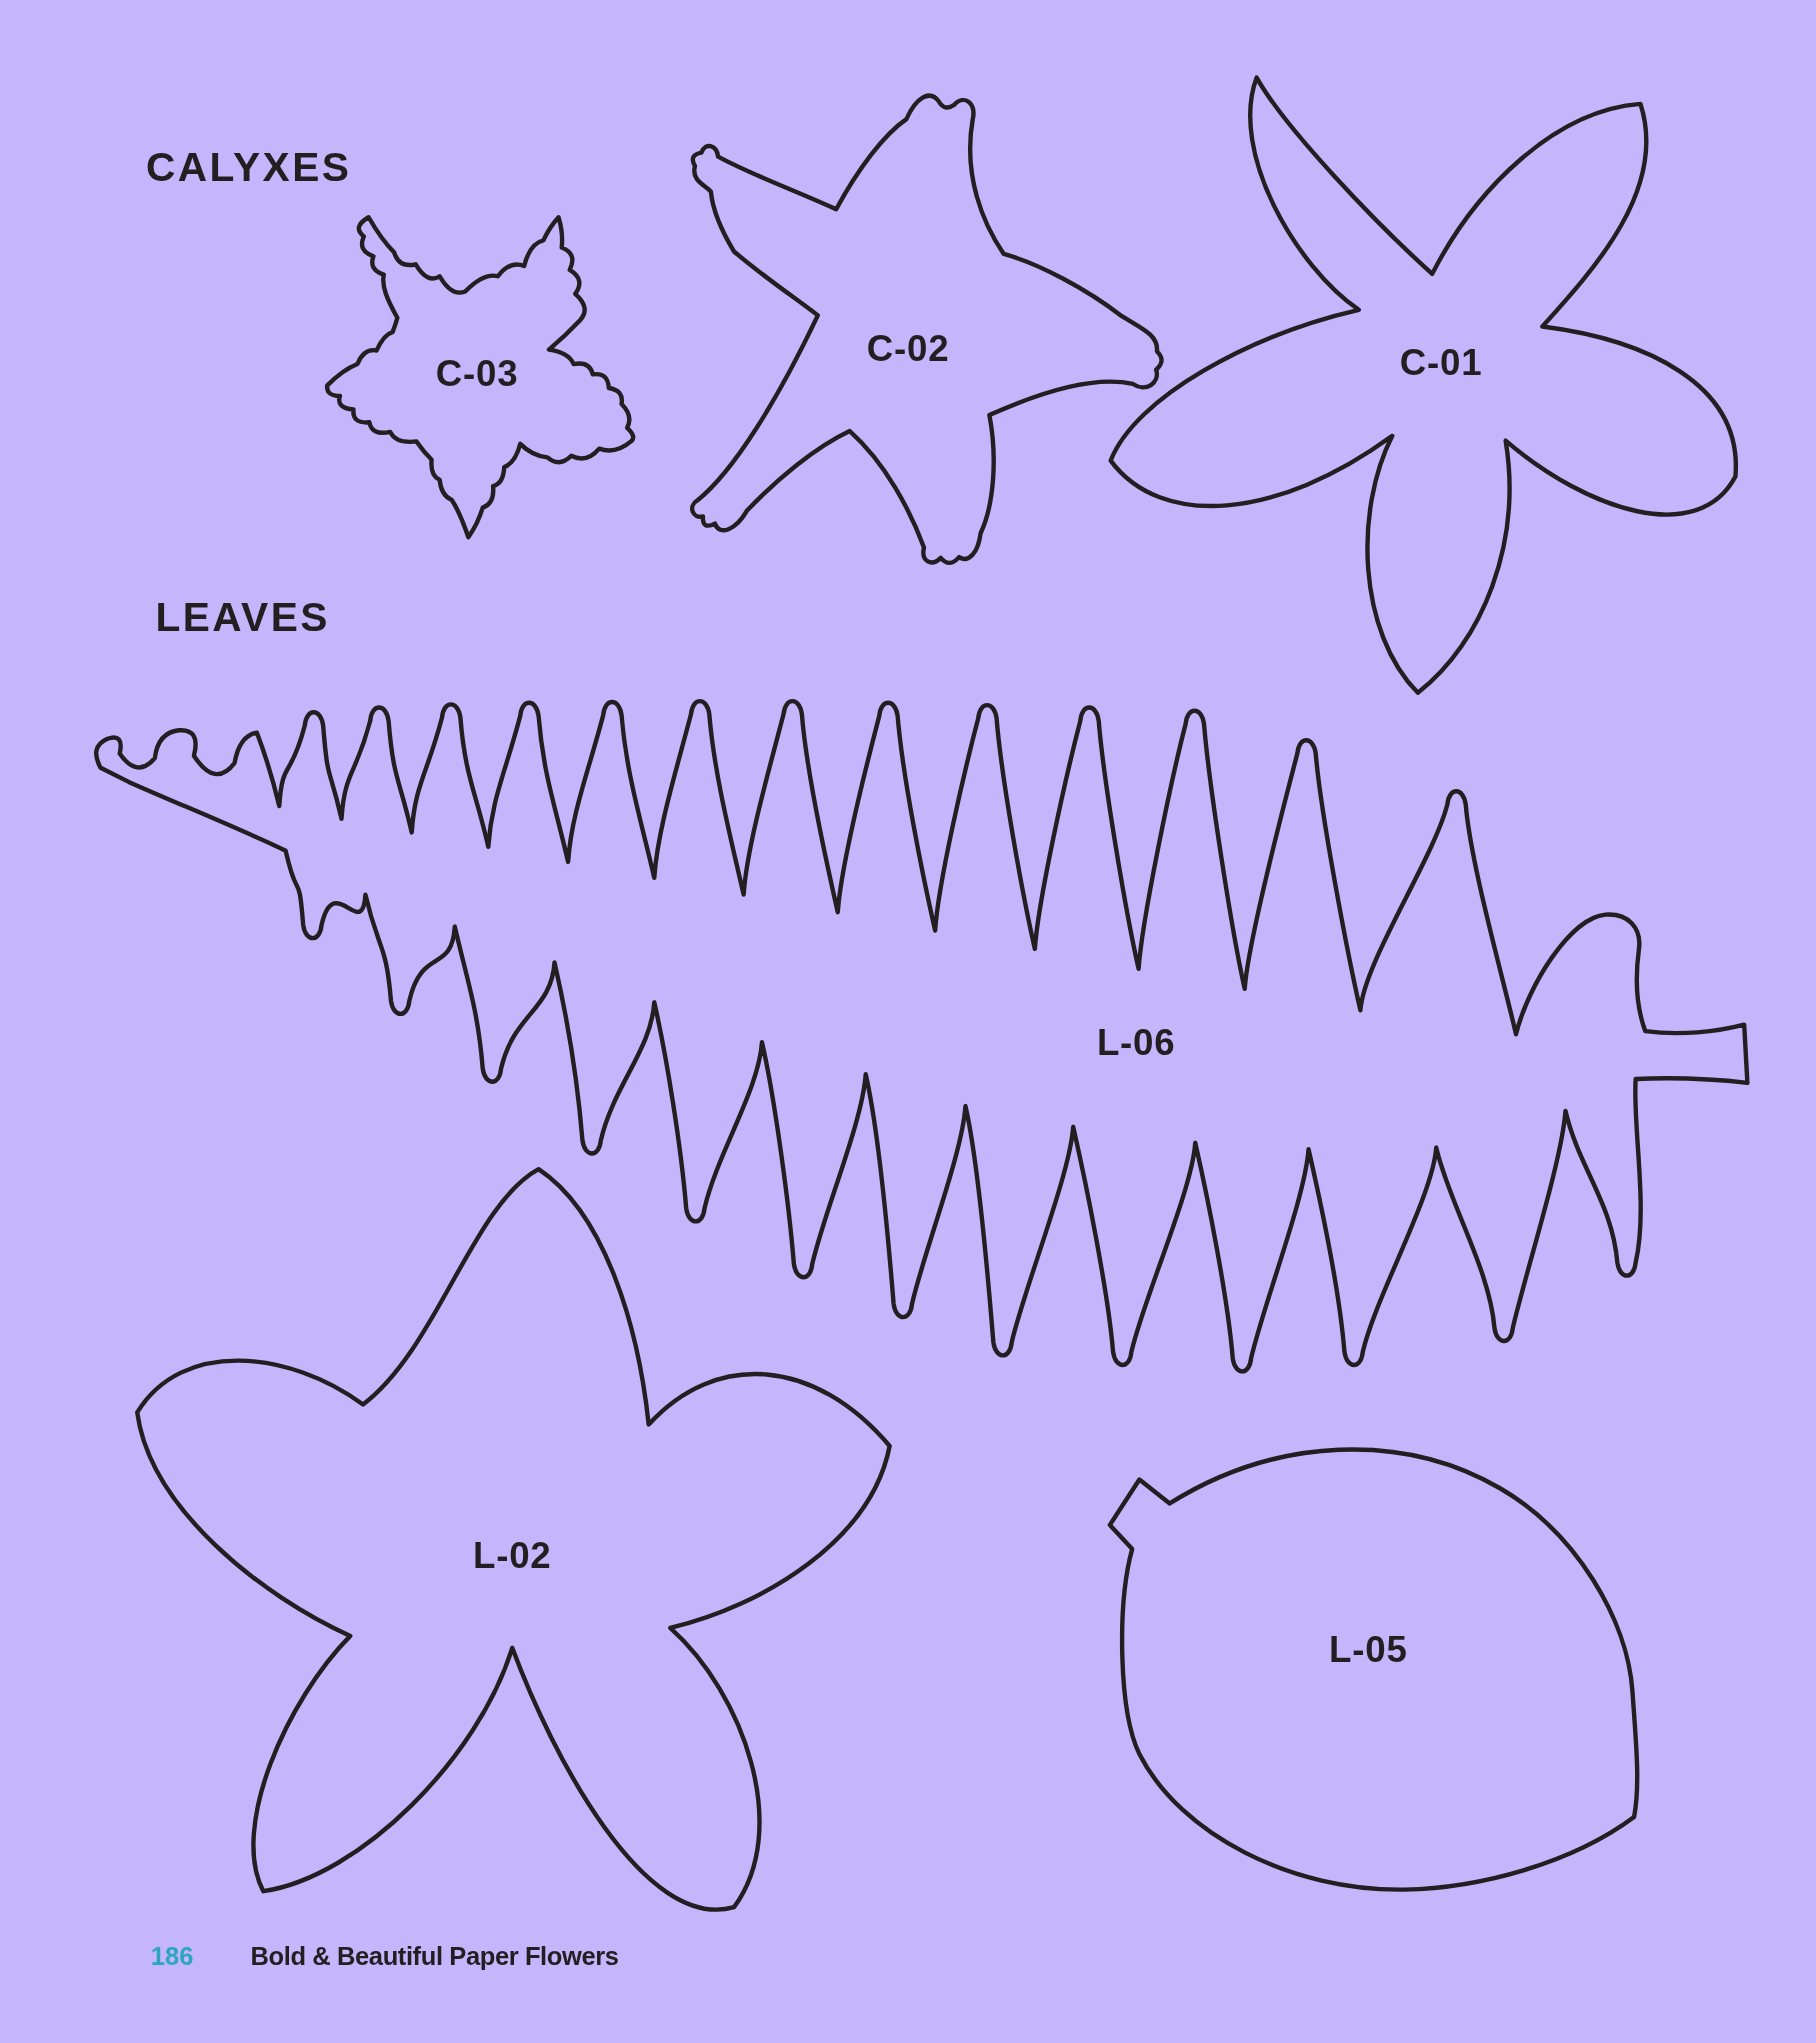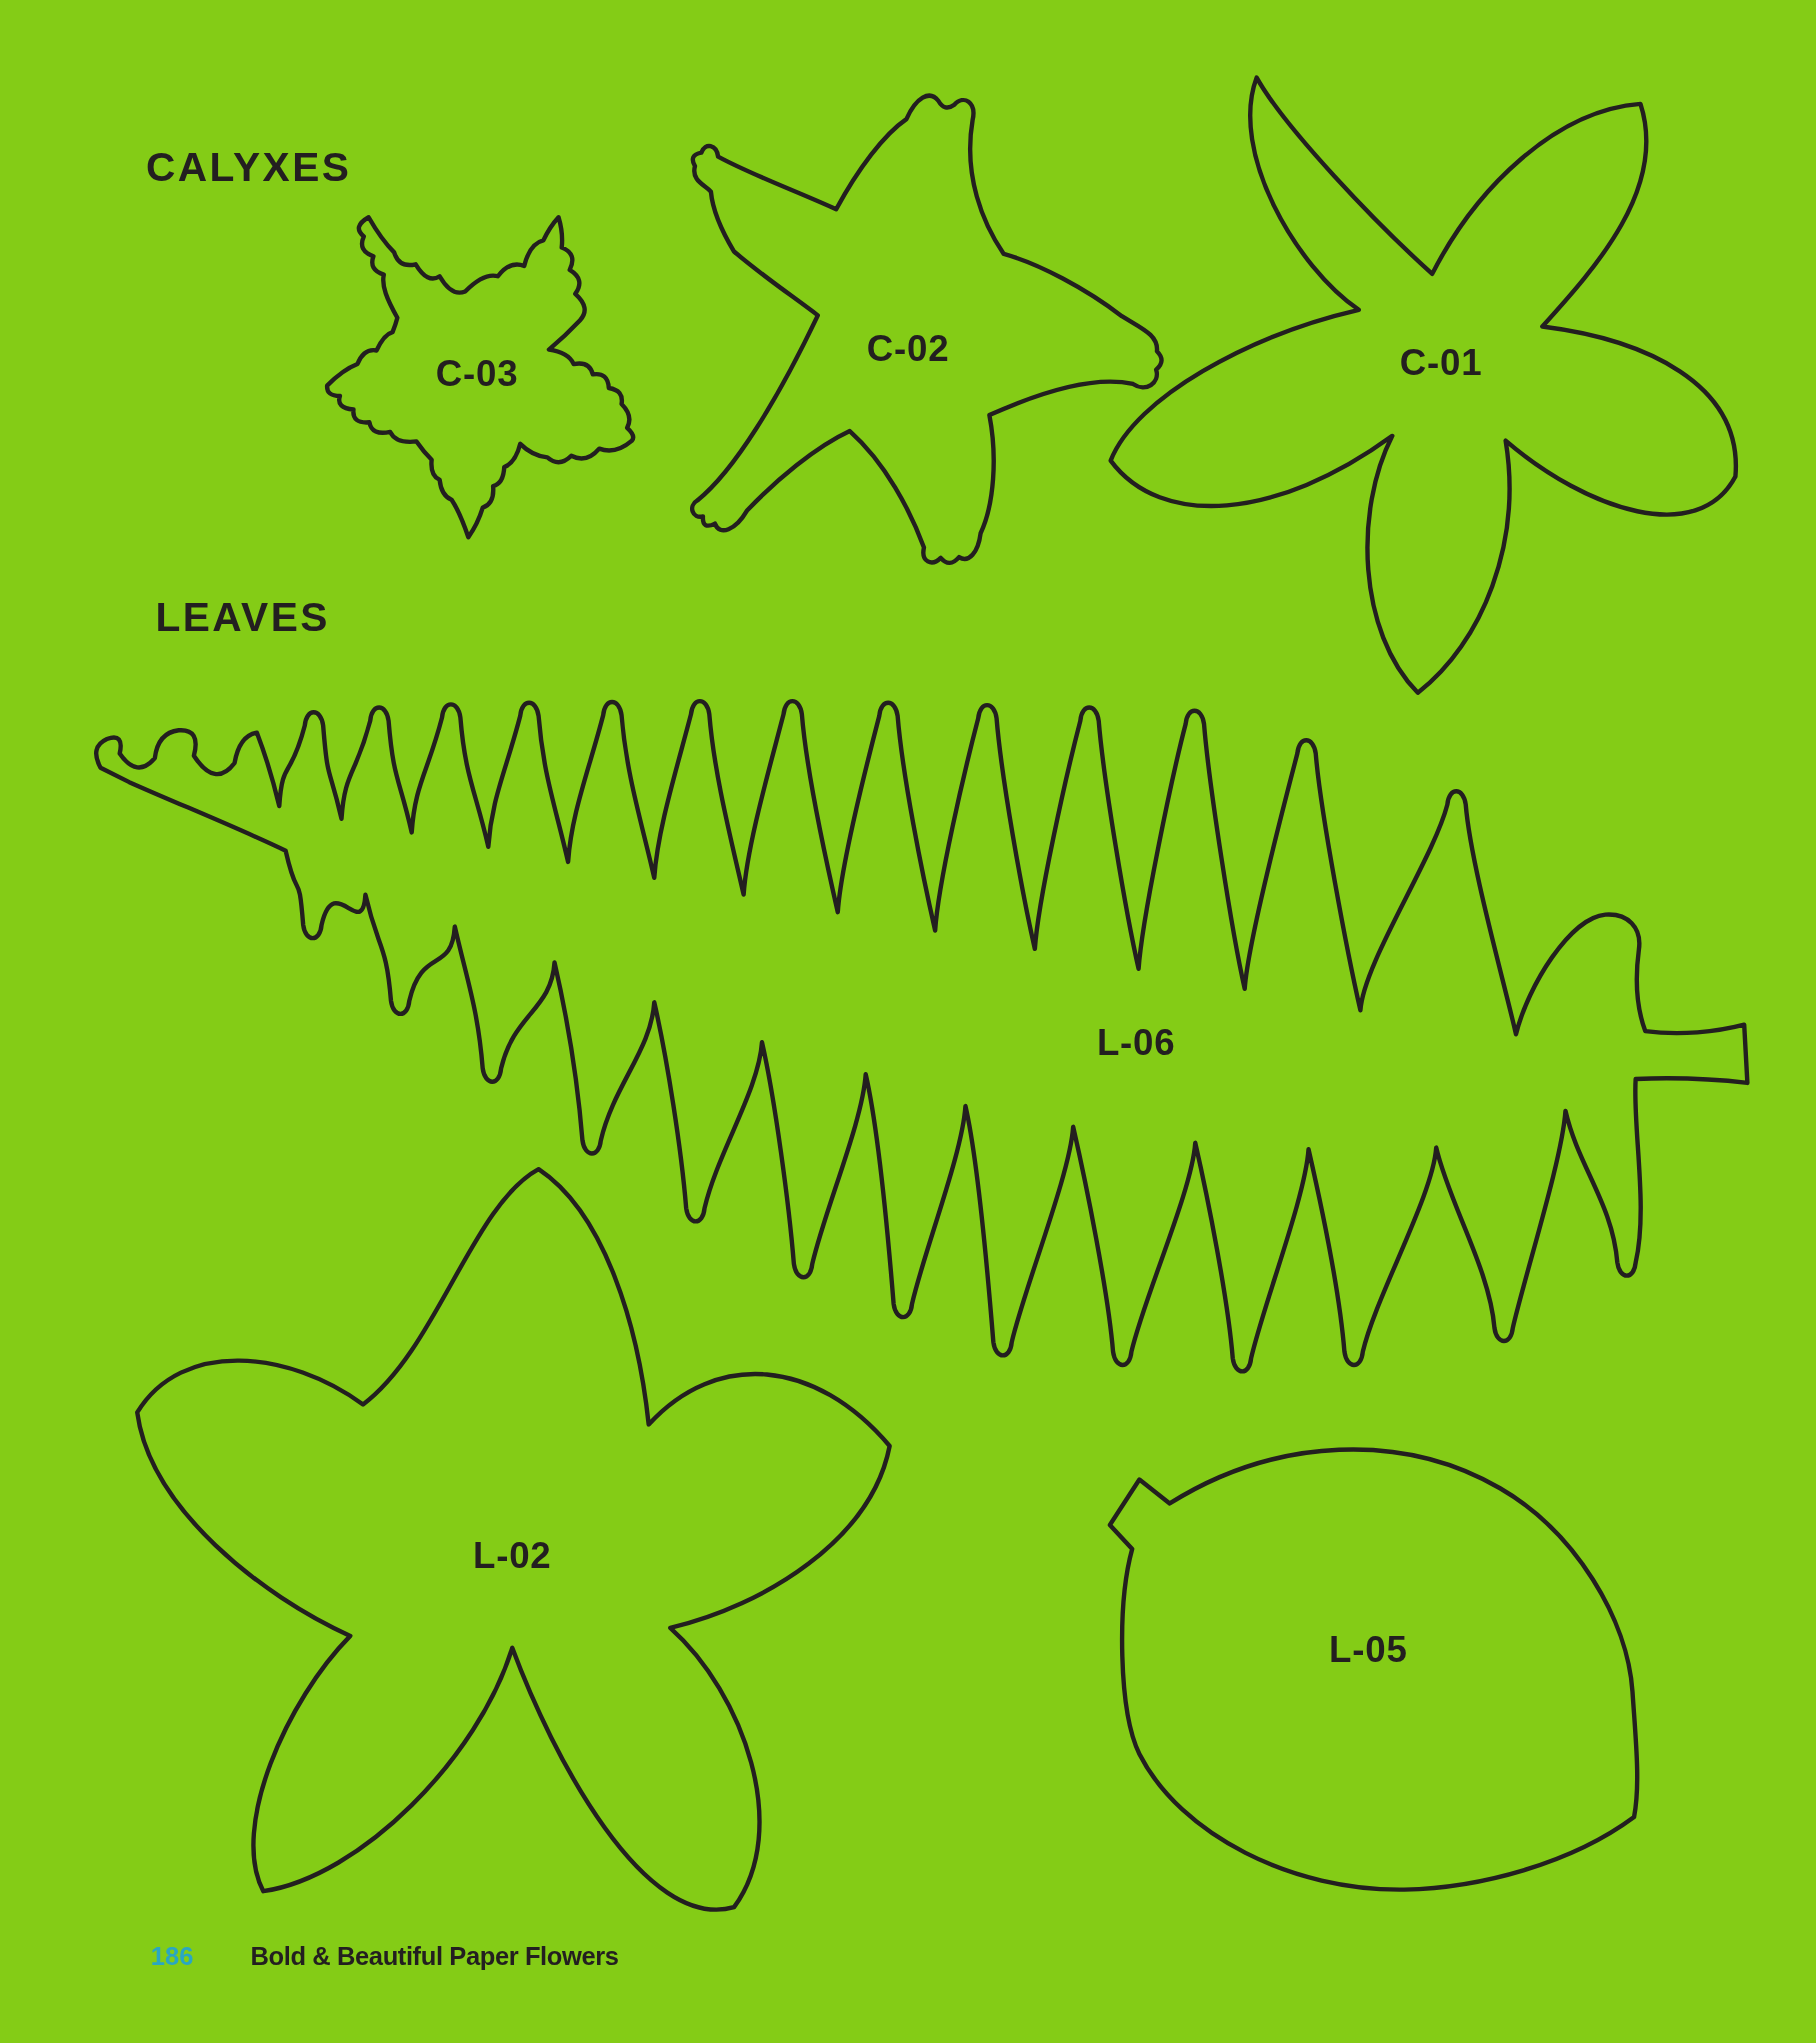--- a/index.html
+++ b/index.html
@@ -4,21 +4,21 @@
 <style>
   html, body {
     margin: 0;
     padding: 0;
     background: #ffffff;
   }
   .page {
     position: relative;
     width: 1816px;
     height: 2043px;
-    background: #84cc16;
+    background: #c4b5fd;
     font-family: "Liberation Sans", sans-serif;
   }
   svg.sheet {
     display: block;
     width: 1816px;
     height: 2043px;
   }
   .outline {
     fill: none;
     stroke: #231f20;

